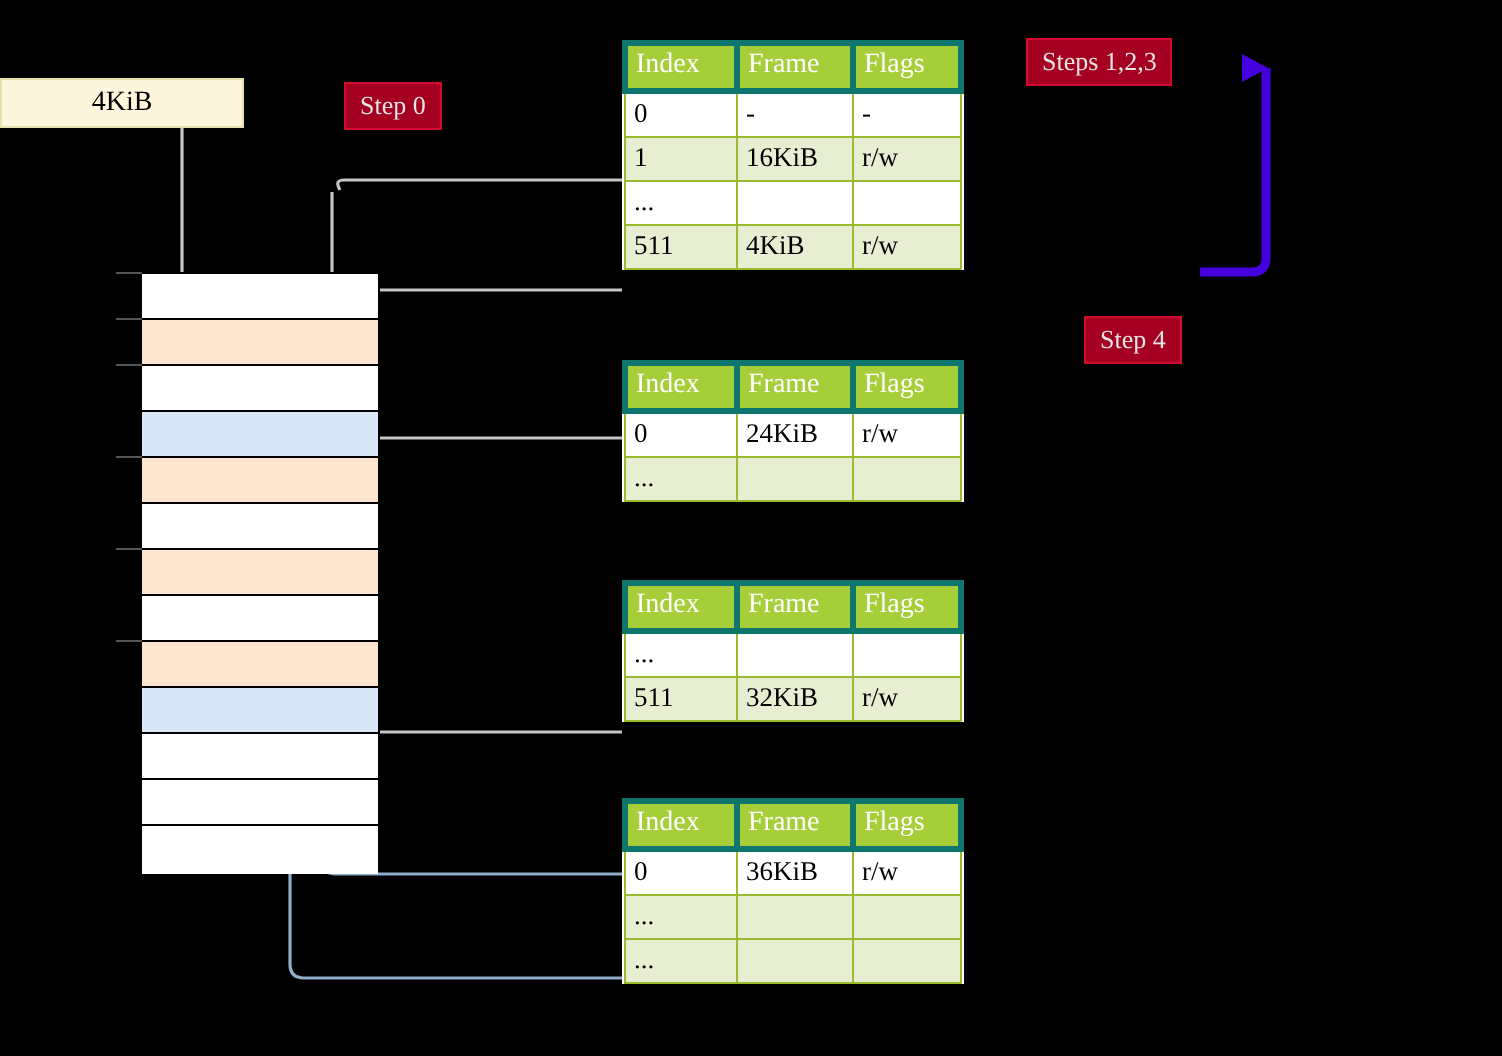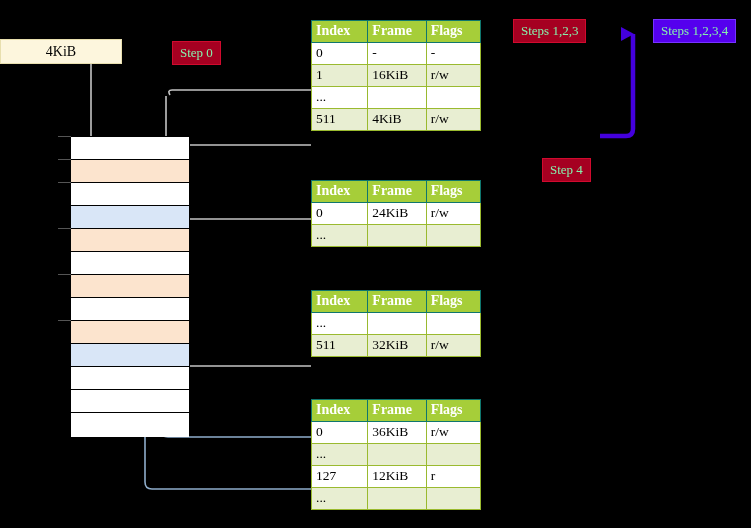--- a/index.html
+++ b/index.html
@@ -11,21 +11,21 @@
   .stage{position:absolute;left:0;top:0;width:751px;height:528px;}
 
   
   svg.wires{position:absolute;left:0;top:0;width:751px;height:528px;pointer-events:none;}
 
   
   .badge{
     position:absolute;
     font-family:"Liberation Serif", serif;
     font-size:13px;line-height:1;
-    color:#86efac;
+    color:#e5e5e5;
     padding:4px 7px 5px 7px;
     white-space:nowrap;
   }
   .badge.crimson{background:#a50021;border:1px solid #d10a2e;}
   .badge.violet{background:#5500ee;border:1px solid #7733ff;}
 
   
   .memlabel{
     position:absolute;
     background:#fdf6dd;
@@ -64,23 +64,23 @@
     box-sizing:border-box;
     text-align:left;
     vertical-align:middle;
     font-weight:normal;
     overflow:hidden;
     white-space:nowrap;
   }
   .ptable th{
     background:#a6ce39;
     color:#ffffff;
-    font-weight:bold;
+    font-weight:normal;
     font-size:14px;
-    border:1px solid #0f766e;
+    border:3px solid #0f766e;
   }
   .ptable tr.alt td{background:#e8eed2;}
   .ptable tr.plain td{background:#ffffff;}
   .ptable td.hl{background:#ffffa0;}
   .c-index{width:56px;}
   .c-frame{width:58px;}
   .c-flags{width:54px;}
 </style>
 </head>
 <body>
@@ -147,23 +147,20 @@
   <div class="tick" style="left:58px;top:228px;width:13px;"></div>
   <div class="tick" style="left:58px;top:274px;width:13px;"></div>
   <div class="tick" style="left:58px;top:320px;width:13px;"></div>
 
   <div class="badge crimson" style="left:172px;top:41px;">
     <span>Step 0</span>
   </div>
   <div class="badge crimson" style="left:513px;top:19px;">
     <span>Steps 1,2,3</span>
   </div>
-  <div class="badge violet" style="left:653px;top:19px;">
-    <span>Steps 1,2,3,4</span>
-  </div>
   <div class="badge crimson" style="left:542px;top:158px;">
     <span>Step 4</span>
   </div>
 
   <table class="ptable" style="left:311px;top:20px;width:170px;">
     <tbody>
         <tr>
       <th class="c-index">Index</th>
       <th class="c-frame">Frame</th>
       <th class="c-flags">Flags</th>
@@ -241,25 +238,20 @@
     <tr class="plain">
       <td>0</td>
       <td>36KiB</td>
       <td>r/w</td>
     </tr>
     <tr class="alt">
       <td>...</td>
       <td></td>
       <td></td>
     </tr>
-    <tr class="plain">
-      <td>127</td>
-      <td>12KiB</td>
-      <td>r</td>
-    </tr>
     <tr class="alt">
       <td>...</td>
       <td></td>
       <td></td>
     </tr>
   </tbody>
     </table>
 
 </div>
 

